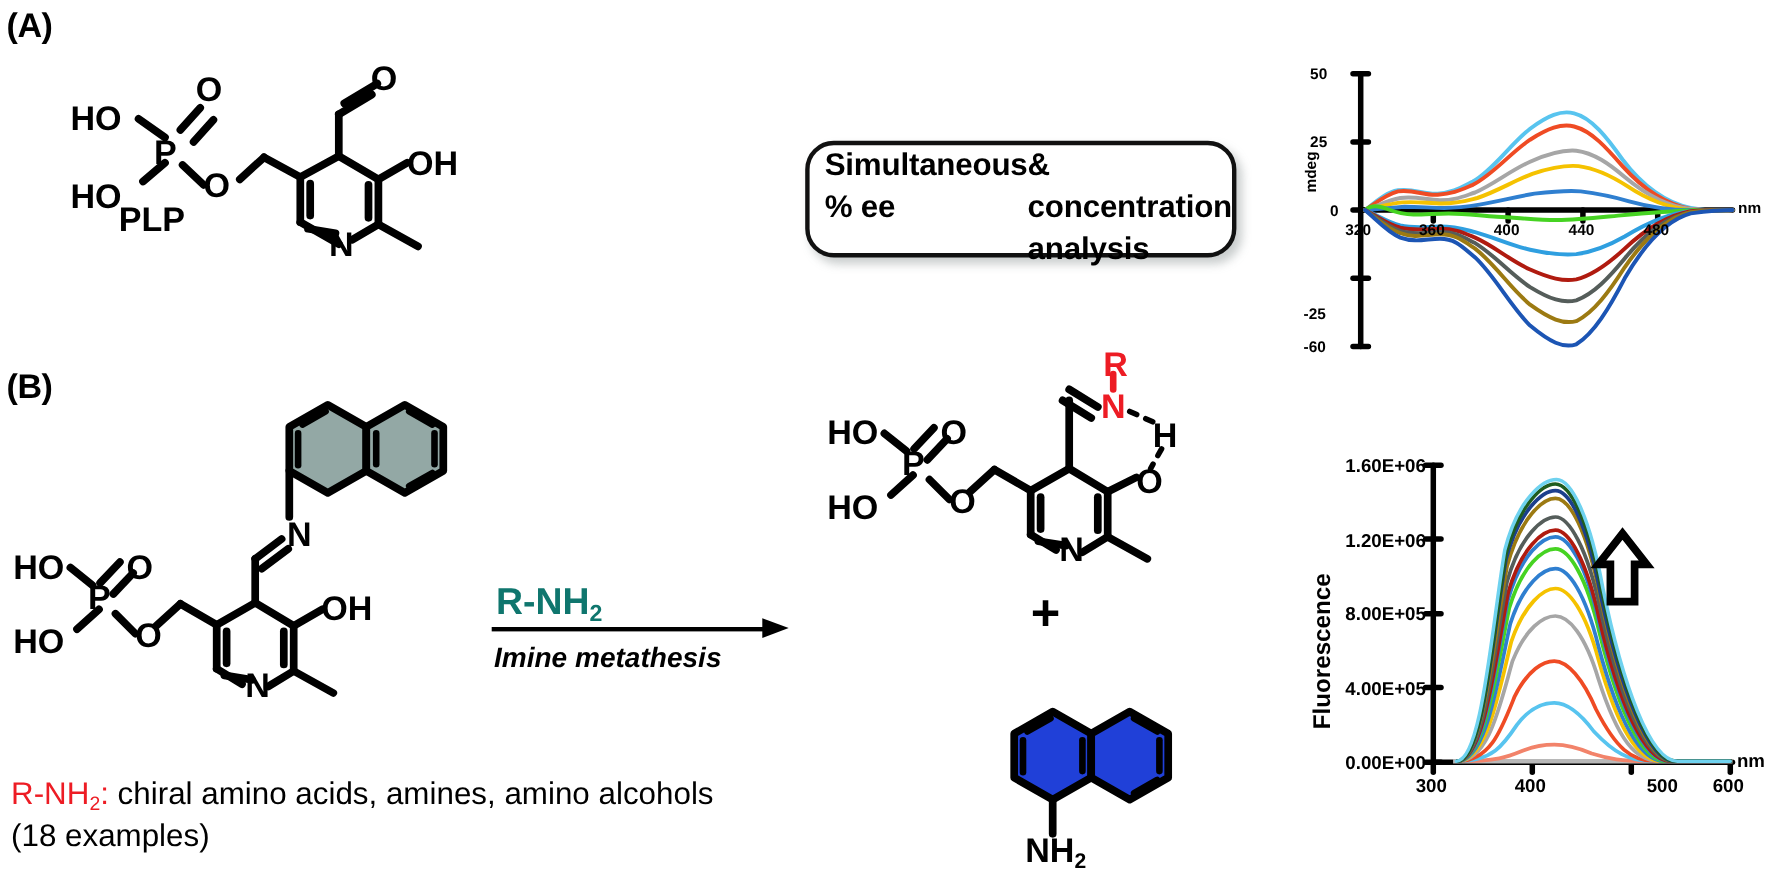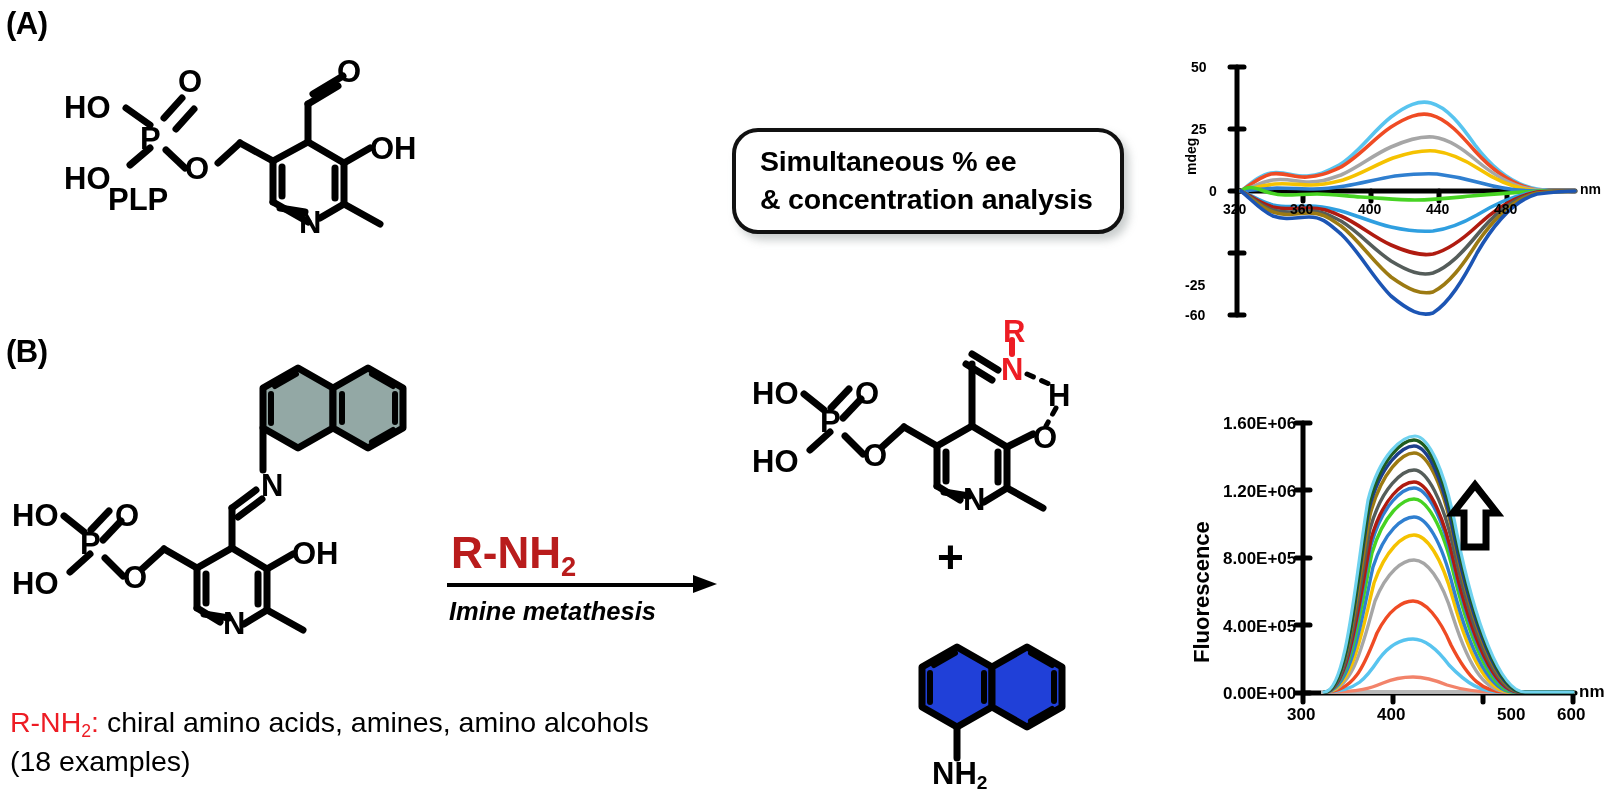--- a/index.html
+++ b/index.html
@@ -11,27 +11,27 @@
   
   .atom{position:absolute;font-family:"Liberation Sans",sans-serif;font-weight:bold;
         font-size:31px;line-height:1;white-space:nowrap;}
   .atom sub{font-size:.62em;vertical-align:-.25em;font-weight:bold;}
   .red{color:#ed1c24;}
 
   
   #callout{left:732px;top:128px;width:392px;height:106px;
       border:4px solid #111;border-radius:26px;background:#fff;
       box-shadow:5px 6px 9px rgba(120,130,130,.40);
-      display:flex;flex-direction:column;justify-content:center;
+      display:flex;flex-direction:row;justify-content:flex-end;
       padding-left:24px;box-sizing:border-box;}
   #callout div{font-weight:bold;font-size:28.5px;letter-spacing:-.2px;line-height:1.33;}
 
   
   #rxn{left:447px;top:528px;width:275px;}
-  #rxn .cond-top{font-weight:bold;font-size:44px;color:#b91c1c;
+  #rxn .cond-top{font-weight:bold;font-size:34px;color:#0f766e;
       text-align:left;padding-left:4px;margin-bottom:-2px;}
   #rxn .cond-top sub{font-size:.62em;vertical-align:-.3em;}
   #rxn .arrowline{position:relative;height:8px;}
   #rxn .arrowline .shaft{position:absolute;left:0;top:2px;width:252px;height:4px;background:#000;}
   #rxn .arrowline .head{position:absolute;left:246px;top:-6px;width:0;height:0;
       border-left:24px solid #000;border-top:9px solid transparent;border-bottom:9px solid transparent;}
   #rxn .cond-bot{font-weight:bold;font-style:italic;font-size:25.5px;margin-top:8px;padding-left:2px;}
 
   
   #caption{left:10px;top:704px;width:640px;font-weight:normal;font-size:28.5px;line-height:1.33;}

